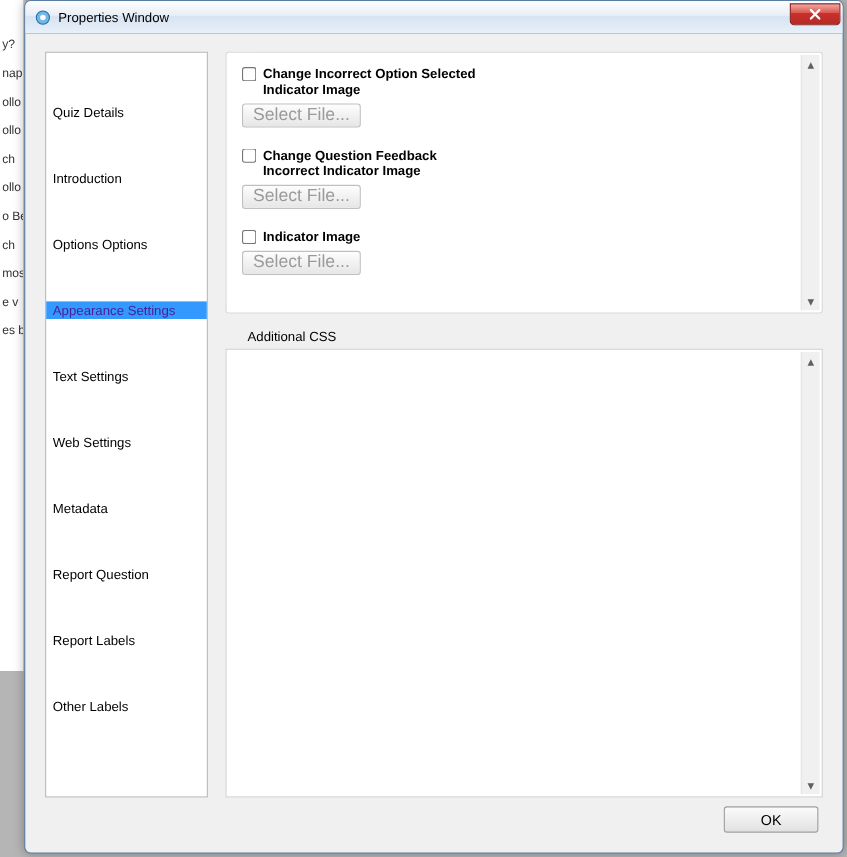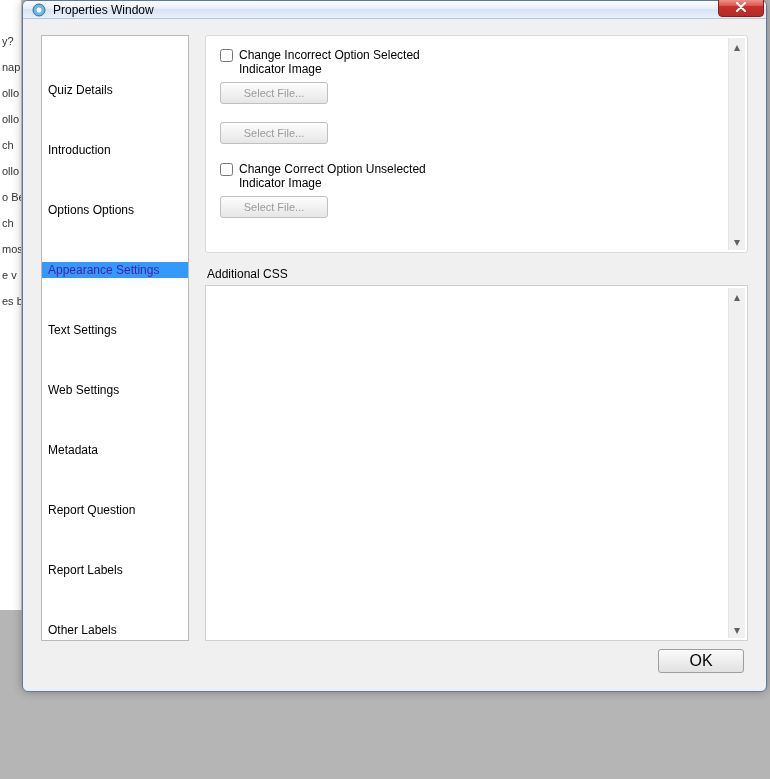--- a/index.html
+++ b/index.html
@@ -20,21 +20,21 @@
     display: flex; flex-direction: column;
     font-size: 11px; color: #333;
     padding-top: 35px;
     gap: 14px;
     overflow: hidden;
   }
   .back-strip span { padding-left: 2px; white-space: nowrap; }
   .dialog {
     position: absolute;
     left: 22px; top: 0;
-    width: 745px; height: 692px;
+    width: 745px; height: 776px;
     background: #f0f0f0;
     border: 1px solid #5a7ca0;
     border-radius: 6px;
     box-shadow: 0 0 10px rgba(0,0,0,0.3);
     display: flex; flex-direction: column;
   }
   .titlebar {
     height: 30px;
     background: linear-gradient(to bottom, #fdfdfe 0%, #e8eef7 45%, #d7e3f2 46%, #e8f0f9 100%);
     border-bottom: 1px solid #b5c7de;
@@ -112,53 +112,53 @@
     width: 100%; height: 17px;
     display: flex; align-items: center; justify-content: center;
     color: #606060;
   }
   .vscroll .track { flex: 1; }
   .opt { margin-bottom: 18px; }
   .opt-row { display: flex; align-items: flex-start; gap: 6px; }
   .opt-row input[type="checkbox"] {
     width: 13px; height: 13px; margin: 1px 0 0 0;
   }
-  .opt-label { color: #000; line-height: 14px; }
+  .opt-label { color: #000; line-height: 14px; font-weight: bold; }
   .filebtn {
     margin-top: 6px;
     width: 108px; height: 22px;
     background: linear-gradient(to bottom,#fdfdfd,#e6e6e6);
     border: 1px solid #c0c0c0;
     border-radius: 3px;
     color: #9a9a9a;
-    font-size: 11px;
+    font-size: 16px;
     display: flex; align-items: center; justify-content: center;
   }
   .section-label {
     color: #000;
-    margin: 0 0 4px 2px;
+    margin: 0 0 4px 20px;
   }
   .cssbox {
     flex: 1;
     border: 1px solid #d0d0d0;
     background: #fff;
     position: relative;
     min-height: 340px;
   }
   .footer {
     height: 40px;
     display: flex; align-items: center; justify-content: flex-end;
     padding-right: 4px;
   }
   .okbtn {
     width: 86px; height: 24px;
     background: linear-gradient(to bottom,#fbfbfb,#e1e1e1);
     border: 1px solid #9e9e9e;
     border-radius: 3px;
-    font-size: 16px;
+    font-size: 13px;
     display: flex; align-items: center; justify-content: center;
     color: #000;
   }
   .line2 { display: block; }
 </style>
 </head>
 <body>
 
 <div class="back-strip" id="bgstrip">
     <span>y?</span>
@@ -214,26 +214,30 @@
             <div class="arrow">▾</div>
           </div>
         <div class="opt">
               <div class="opt-row">
                 <input type="checkbox" style="">
                 <div class="opt-label"><span>Change Incorrect Option Selected</span><span class="line2">Indicator Image</span></div>
               </div>
               <div class="filebtn">Select File...</div>
             </div>
             <div class="opt">
+              <div class="opt-row">
+                <input type="checkbox" style="">
+                <div class="opt-label"><span>Change Question Feedback</span><span class="line2">Incorrect Indicator Image</span></div>
+              </div>
               <div class="filebtn">Select File...</div>
             </div>
             <div class="opt">
               <div class="opt-row">
                 <input type="checkbox" style="">
-                <div class="opt-label"><span>Change Correct Option Unselected</span><span class="line2">Indicator Image</span></div>
+                <div class="opt-label"><span class="line2">Indicator Image</span></div>
               </div>
               <div class="filebtn">Select File...</div>
             </div>
           </div>
 
         <div class="section-label">Additional CSS</div>
         <div class="cssbox">
           <div class="vscroll">
             <div class="arrow">▴</div>
             <div class="track"></div>

